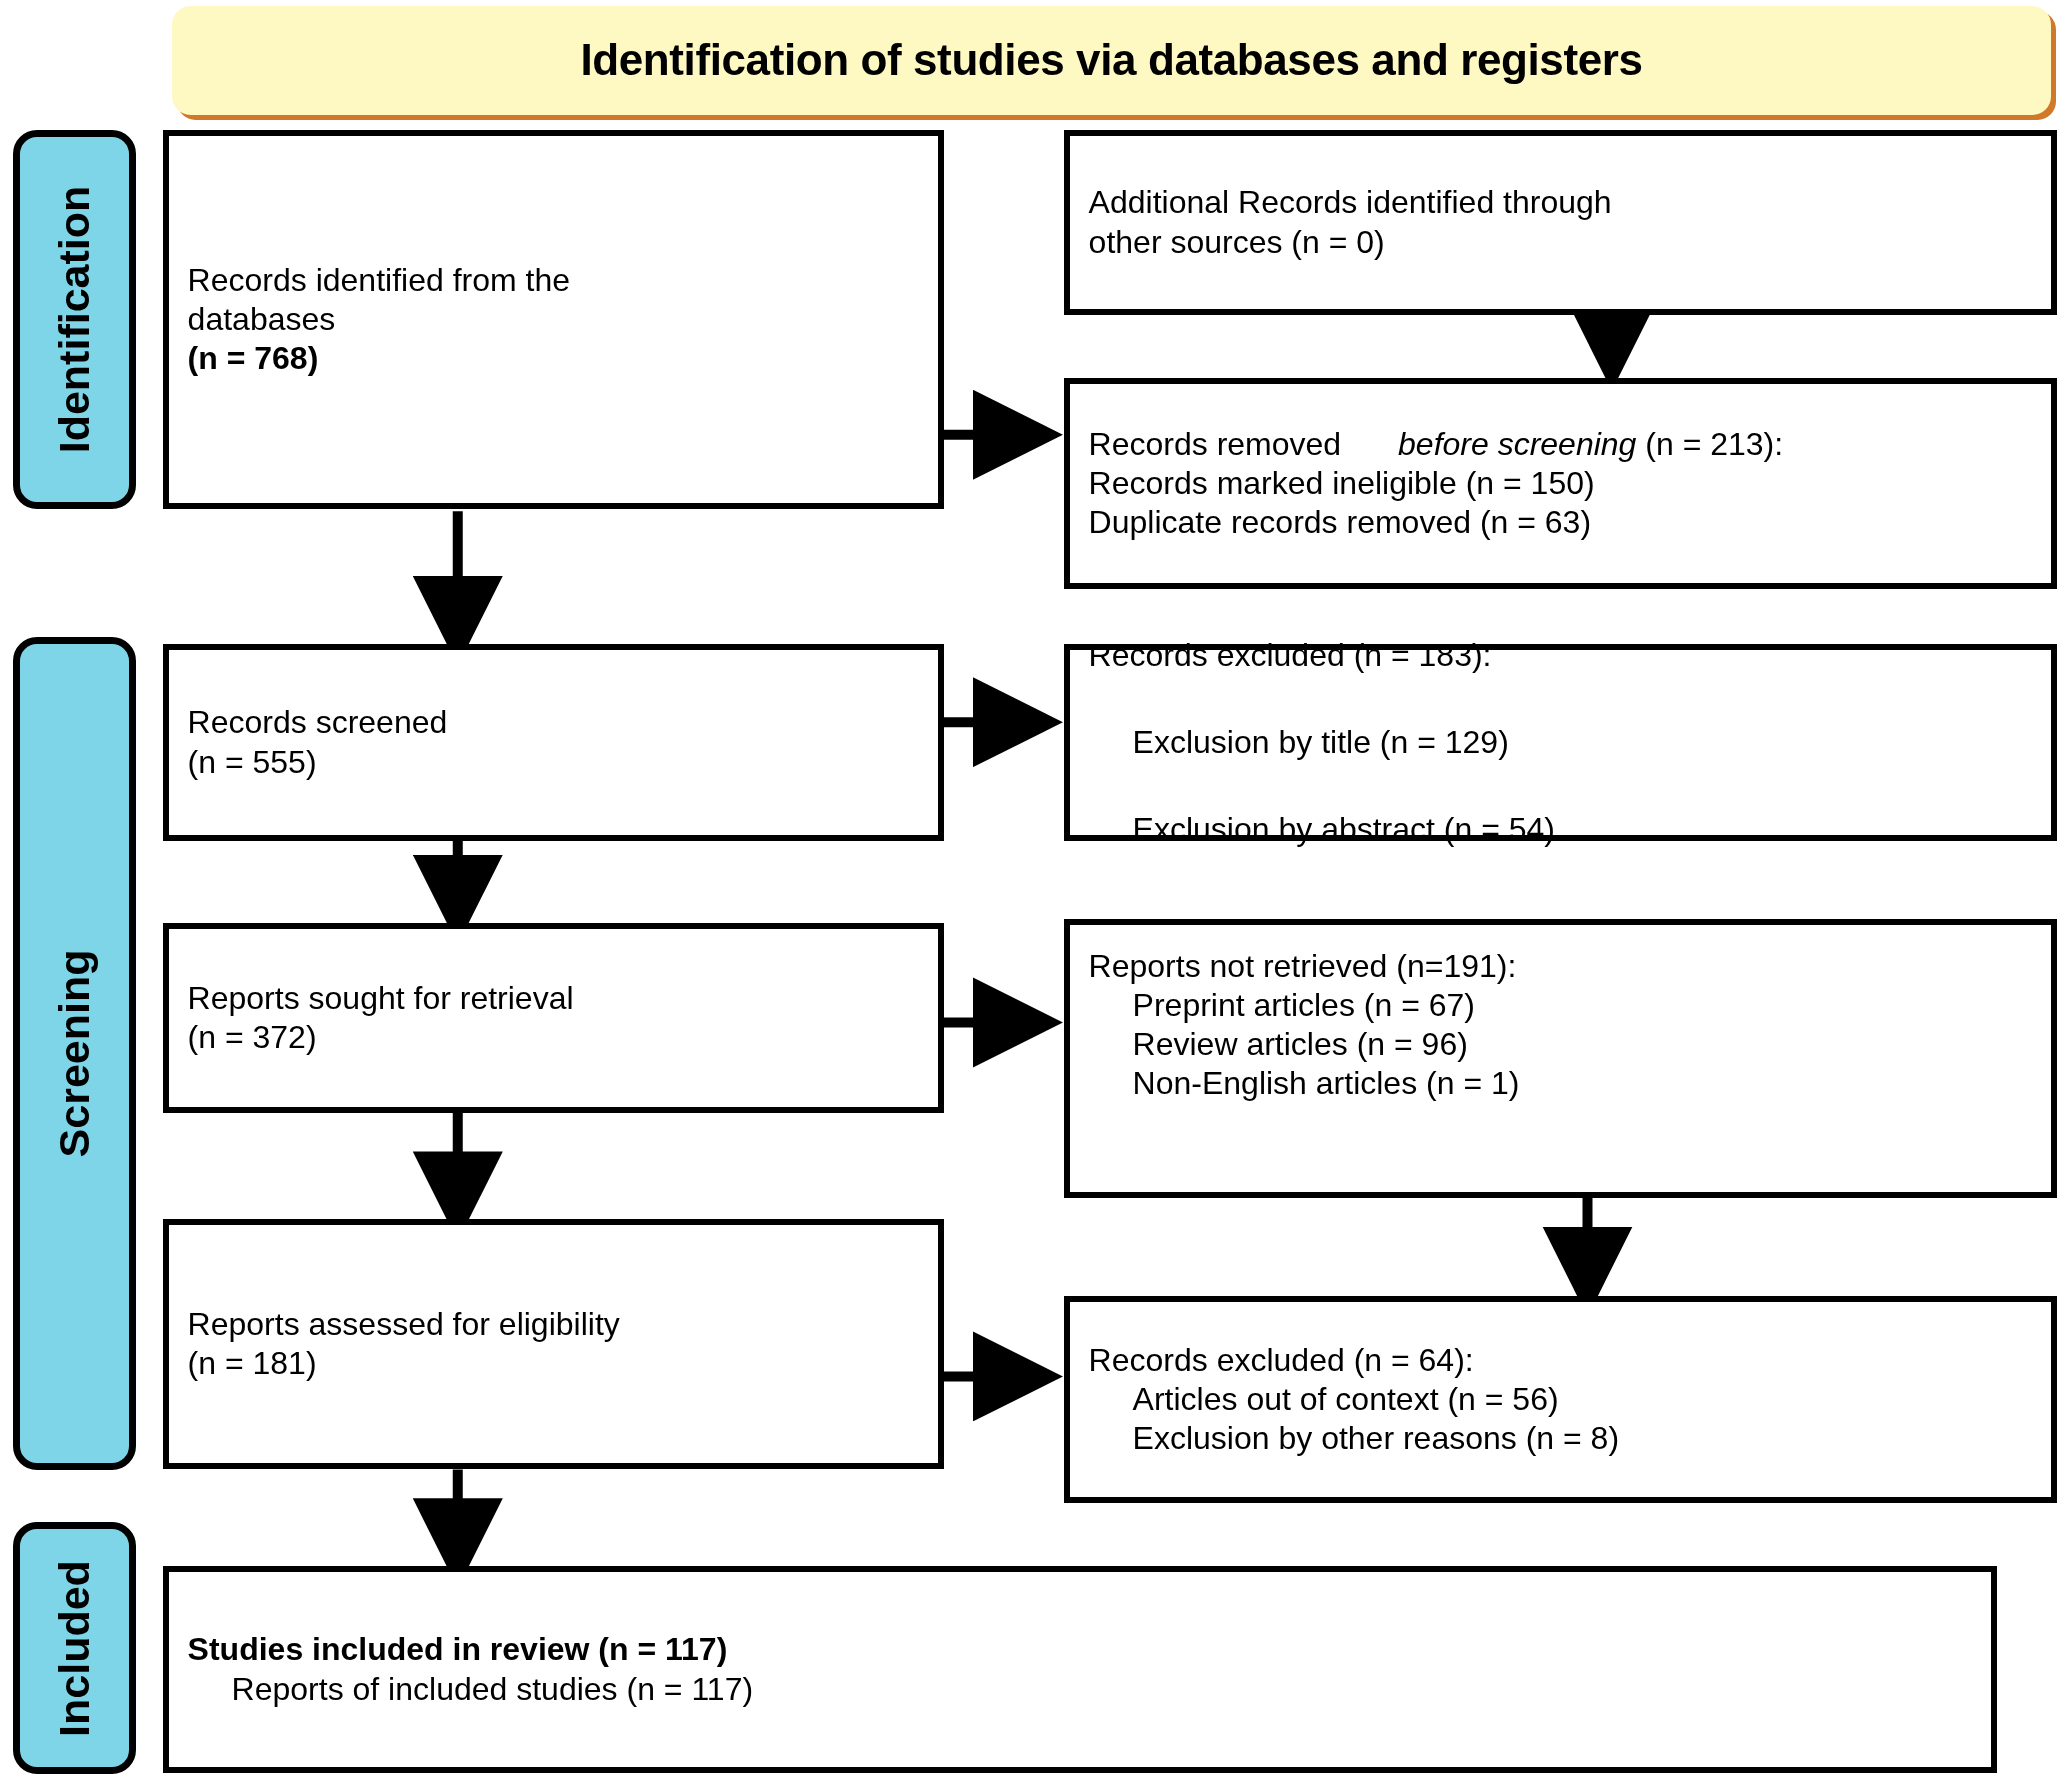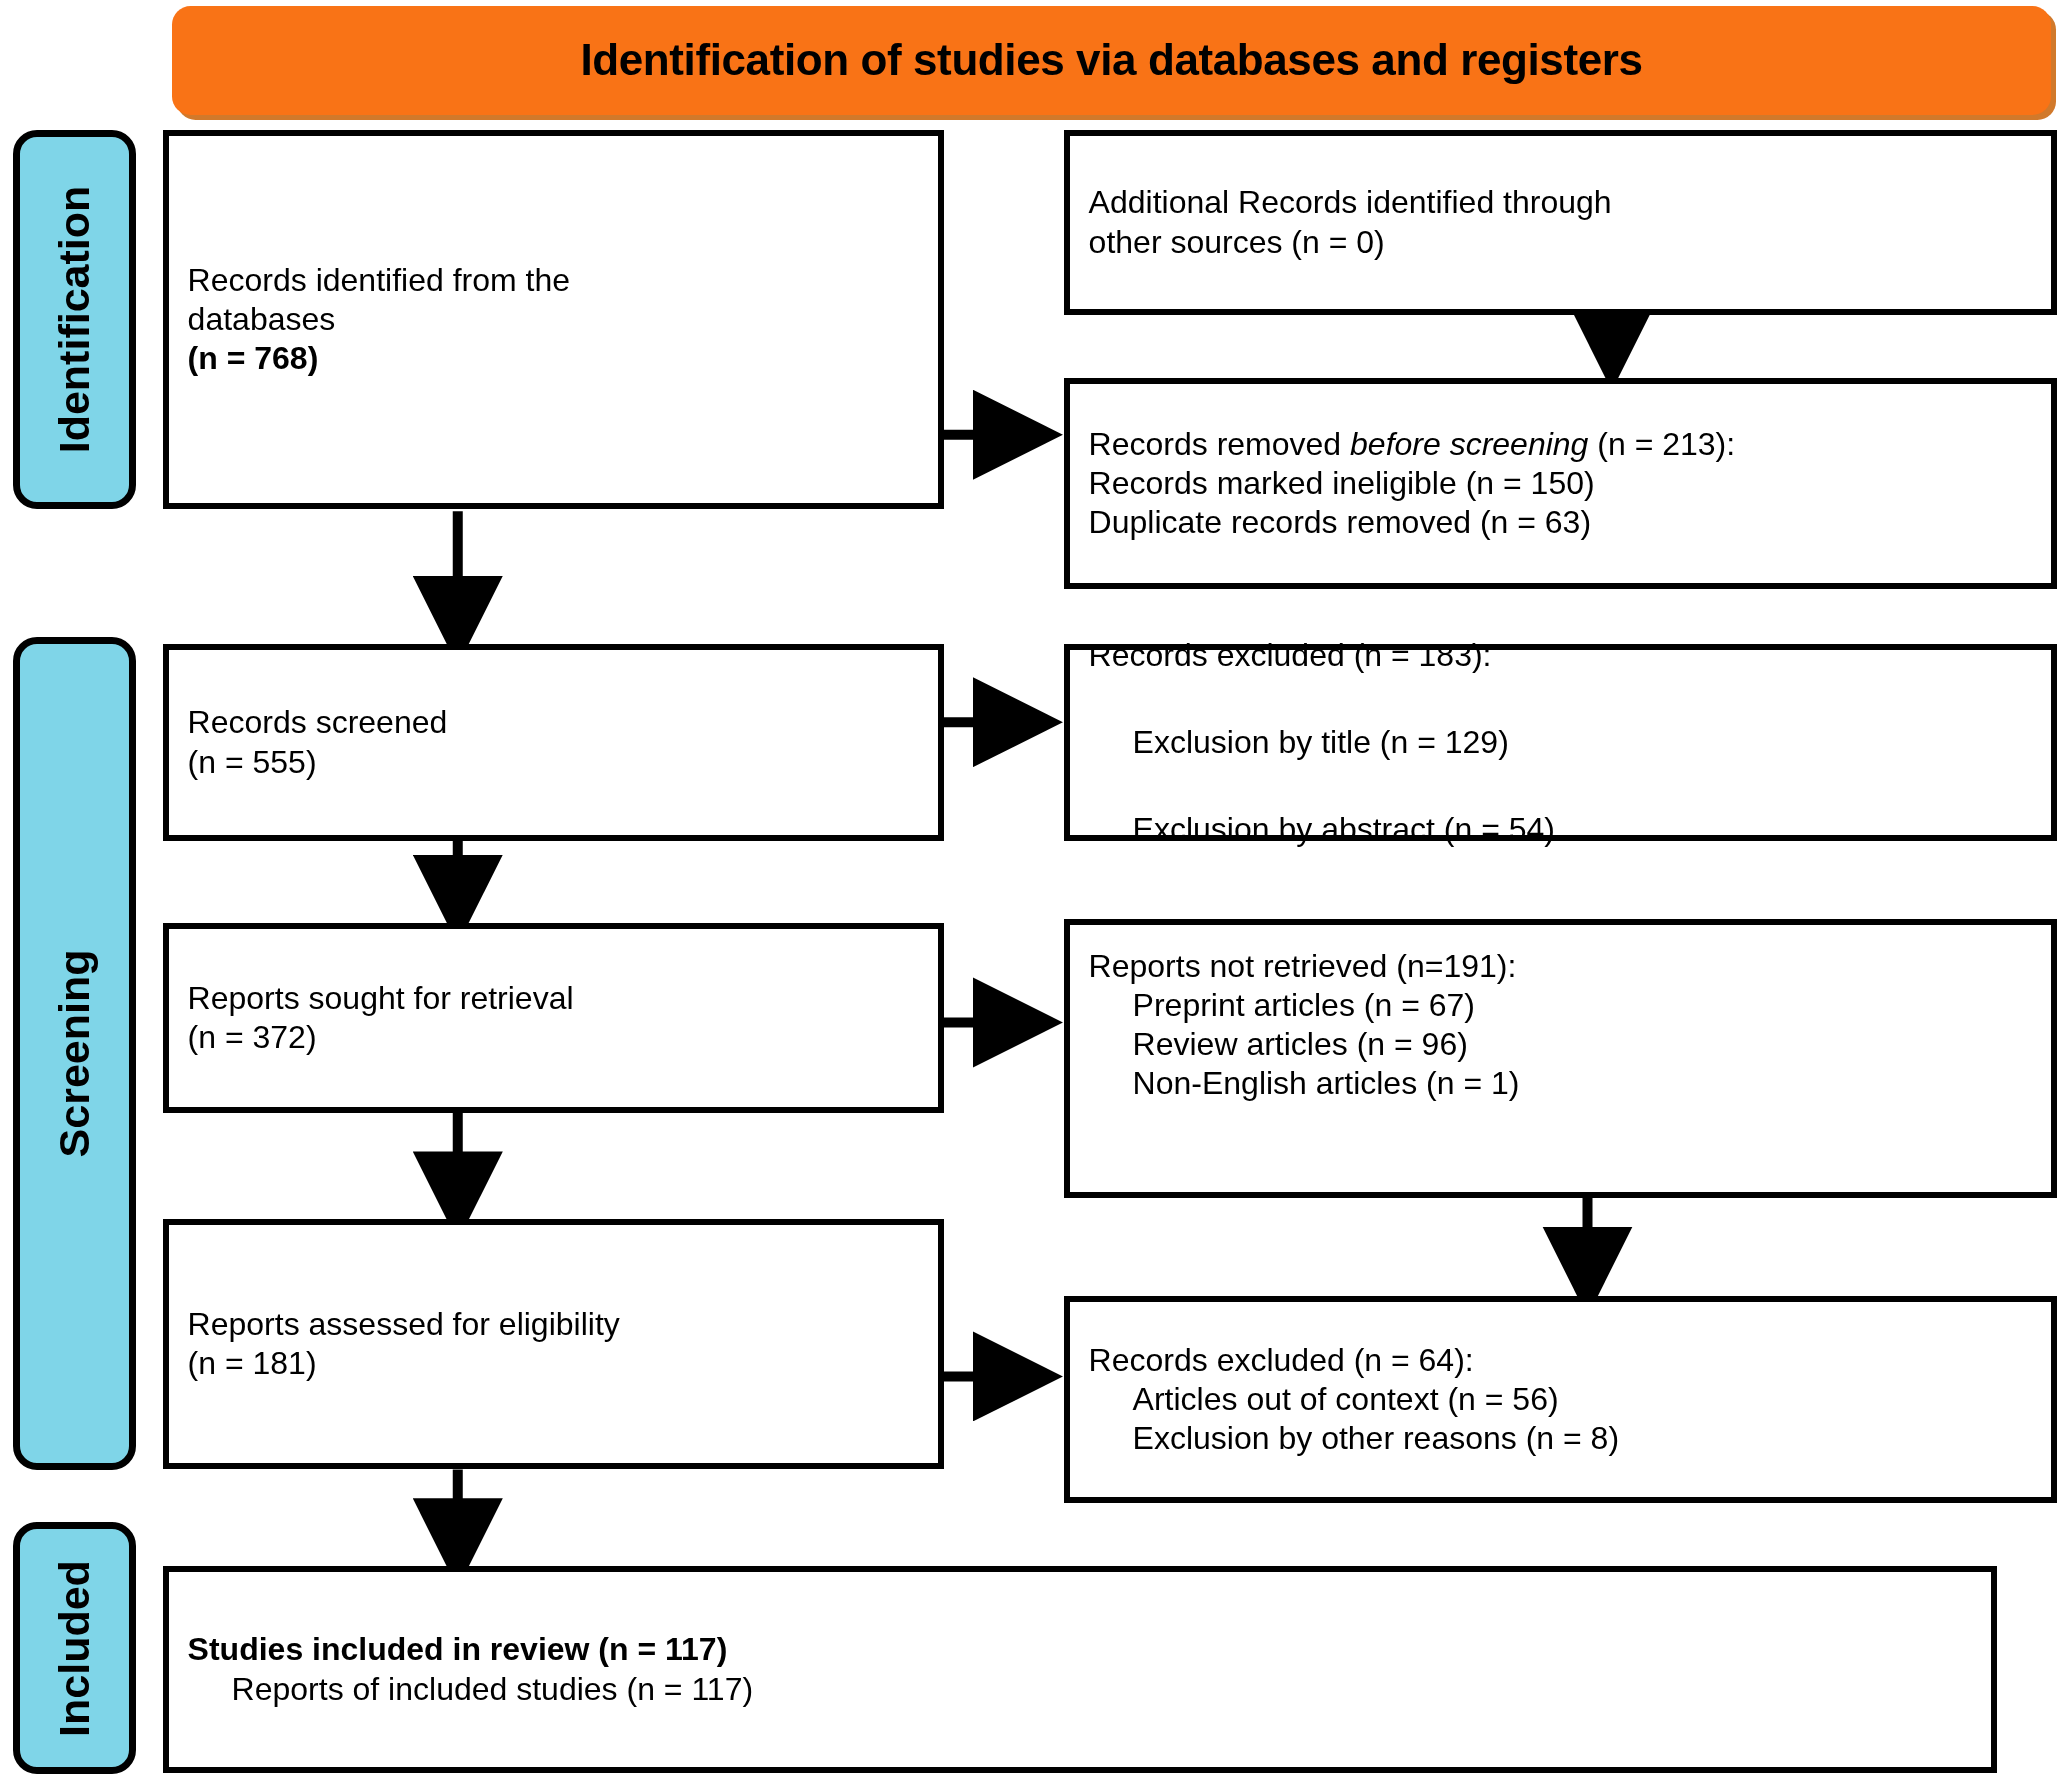--- a/index.html
+++ b/index.html
@@ -91,21 +91,21 @@
     padding-top: 21.5px;
   }
   .node-line {
     font-size: 32px;
     line-height: 1.22;
     color: #000000;
     white-space: nowrap;
   }
   .node-line.bold { font-weight: bold; }
   .node-line.indent { padding-left: 44px; }
-  .node-line em { font-style: italic; }
+  .node-line em { font-style: italic; margin-left: 48px; }
 </style>
 </head>
 <body>
 
 <div id="prisma-root">
 
   <svg id="connector-layer" viewBox="0 0 2889 2495" width="2066" height="1784">
     <defs>
       <marker id="ah" markerWidth="9" markerHeight="9" refX="6.4" refY="4.5" orient="auto" markerUnits="strokeWidth">
         <path d="M0,0 L9,4.5 L0,9 z" fill="#000000"></path>
@@ -127,21 +127,21 @@
     <line x1="640" y1="1555" x2="640" y2="1700" stroke="#000000" stroke-width="14" marker-end="url(#ah)"></line>
 
     <line x1="2220" y1="1675" x2="2220" y2="1805" stroke="#000000" stroke-width="14" marker-end="url(#ah)"></line>
 
     <line x1="1320" y1="1925" x2="1450" y2="1925" stroke="#000000" stroke-width="14" marker-end="url(#ah)"></line>
 
     <line x1="640" y1="2055" x2="640" y2="2185" stroke="#000000" stroke-width="14" marker-end="url(#ah)"></line>
   </svg>
 
   <div class="banner-shadow" style="left:177px; top:11.4px; width:1879px; height:109px; background:#D1792B;"></div>
-  <div class="banner" style="left:172px; top:5.7px; width:1879px; height:109px; background:#f97316;">
+  <div class="banner" style="left:172px; top:5.7px; width:1879px; height:109px; background:#fef9c3;">
     <span class="banner-text">Identification of studies via databases and registers</span>
   </div>
 
   <div class="stage-tab" style="left:13px; top:130px; width:123px; height:379px; background:#7FD5E8;">
     <span class="stage-tab-label">Identification</span>
   </div>
 
   <div class="stage-tab" style="left:13px; top:637px; width:123px; height:833px; background:#7FD5E8;">
     <span class="stage-tab-label">Screening</span>
   </div>

